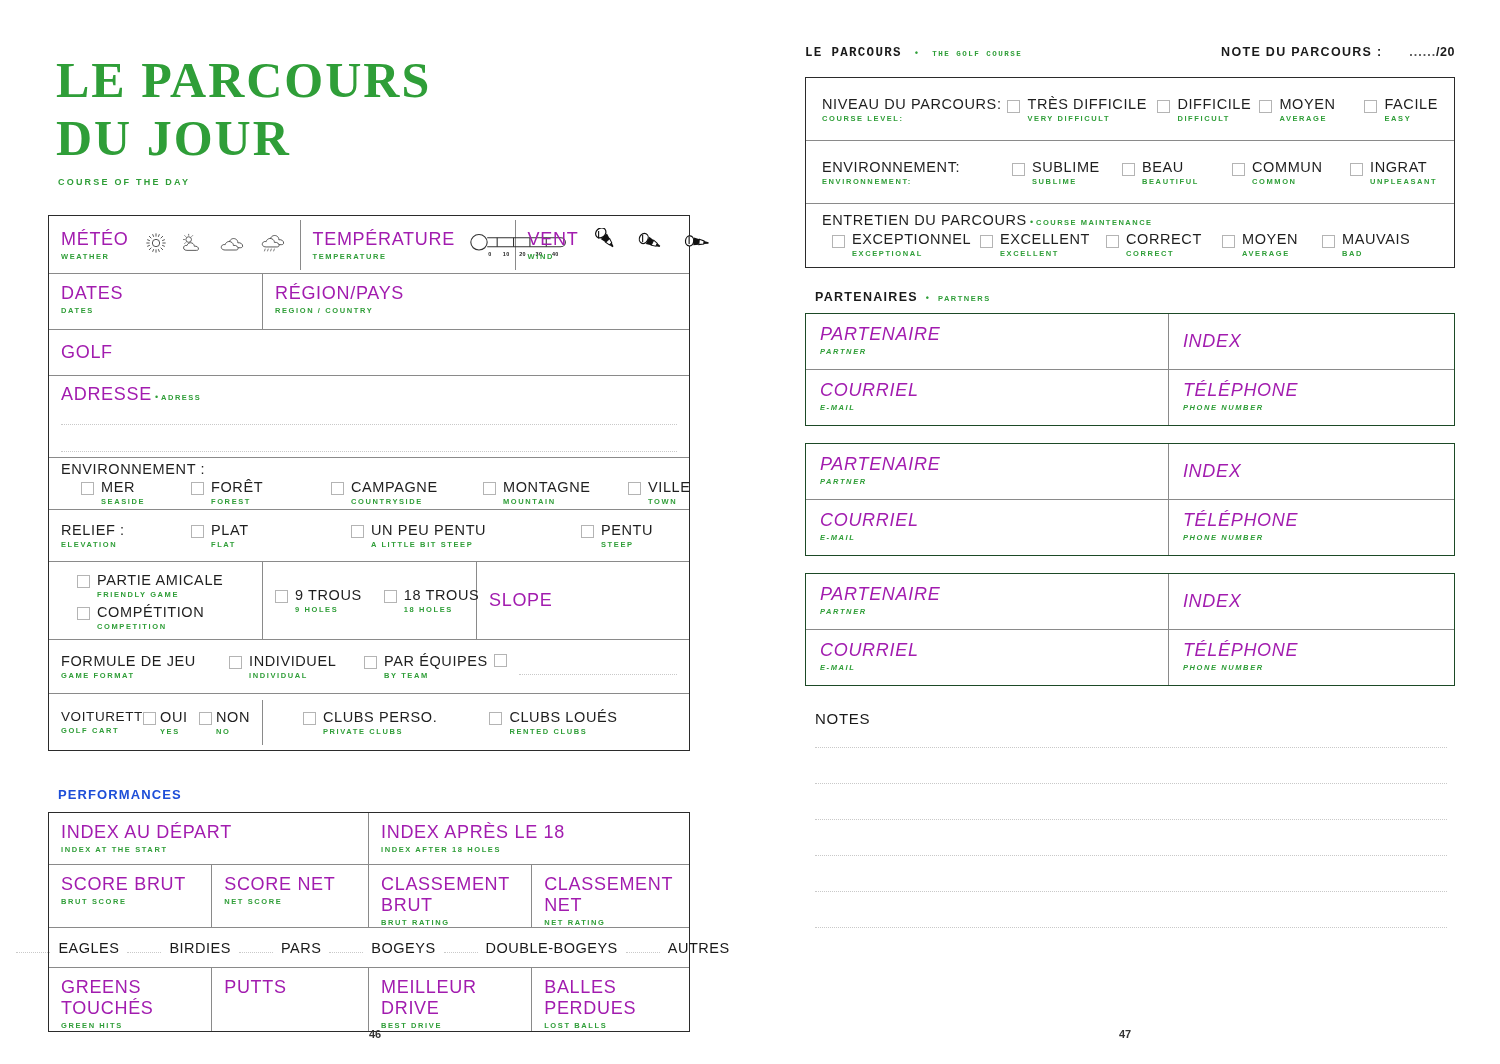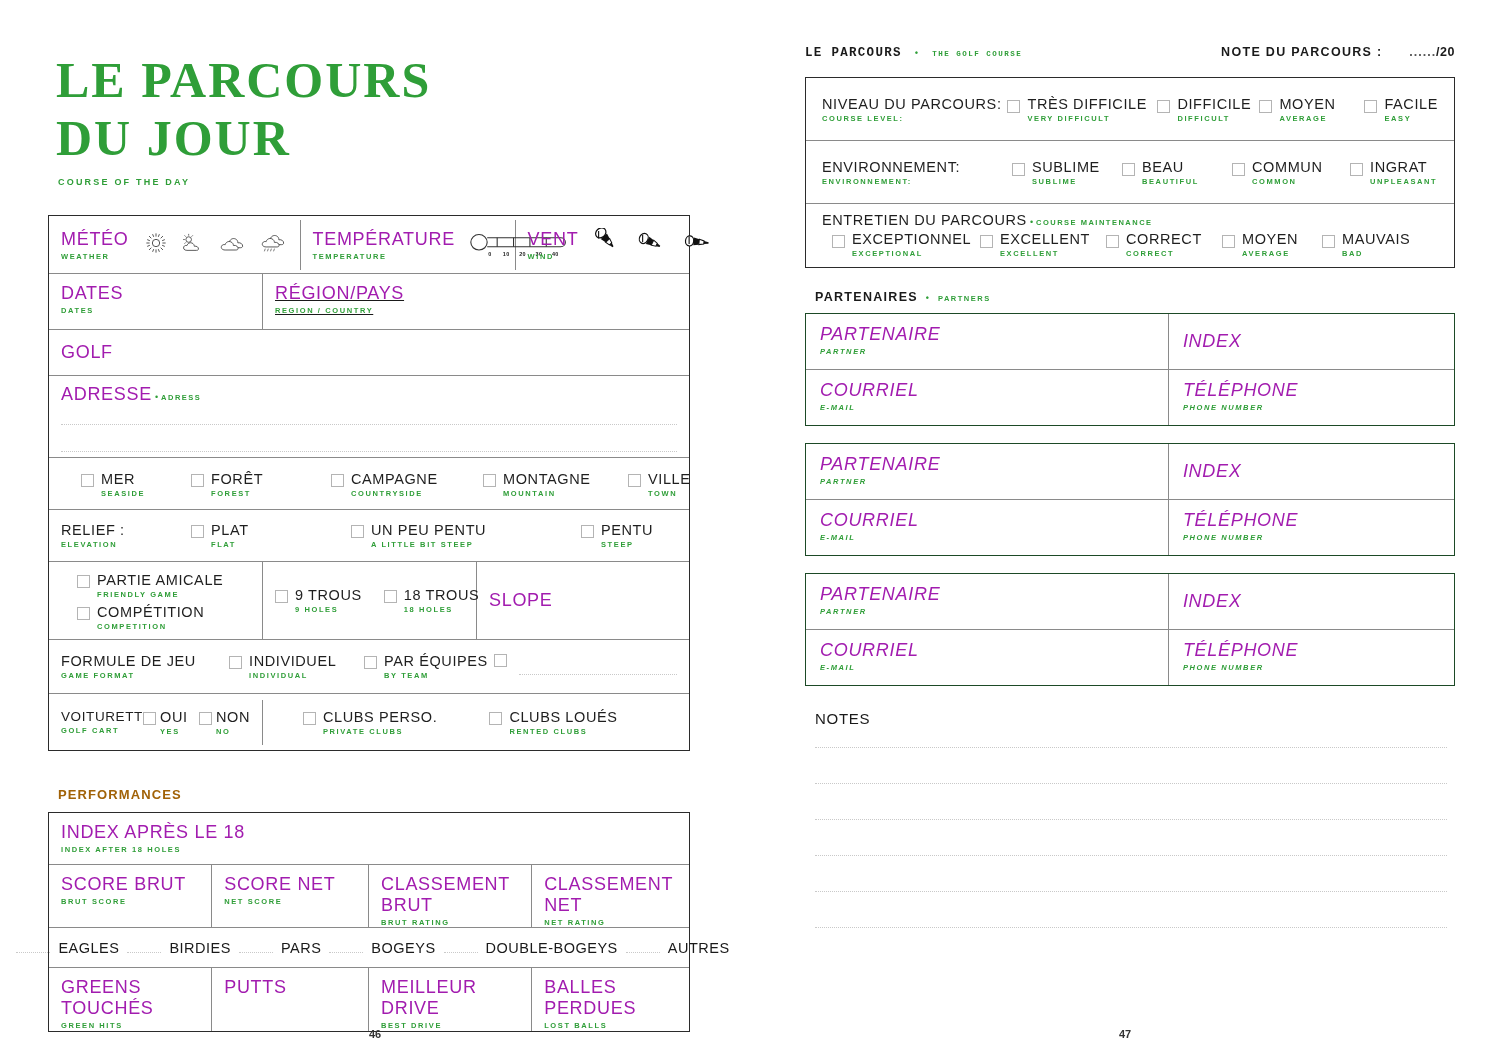--- a/index.html
+++ b/index.html
@@ -91,21 +91,21 @@
   .adresse-row { height: 82px; display: block; padding: 8px 12px 0 12px; }
 
   .env-row, .relief-row { height: 52px; align-items: center; }
   .jeu-row { height: 78px; }
   .formule-row { height: 54px; align-items: center; }
   .voiturette-row { height: 56px; align-items: center; }
 
   
   .perf-title {
     font-weight: 700; font-size: 13px; letter-spacing: 1.1px;
-    margin: 36px 0 10px 10px; color: #a16207;
+    margin: 36px 0 10px 10px; color: #1d4ed8;
   }
   .perf-box { }
   .perf-r1 { height: 52px; }
   .perf-r2 { height: 63px; }
   .perf-r3 { height: 40px; align-items: center; justify-content: center; }
   .perf-r4 { height: 63px; }
   .stat-line { display: flex; align-items: center; justify-content: center; gap: 0; width: 100%; }
   .stat-item { display: flex; align-items: baseline; }
   .stat-blank {
     display: inline-block; width: 34px; border-bottom: 1.5px dotted #c9c9c9;
@@ -300,21 +300,21 @@
             </span>
           </div>
         </div>
       </div>
 
       <div class="row dates-row">
         <div class="cell cell-div" style="width:214px;">
           <div class="fr-lg">DATES</div>
           <div class="en">DATES</div>
         </div>
-        <div class="cell" style="flex:1;text-decoration:underline;">
+        <div class="cell" style="flex:1;">
           <div class="fr-lg">RÉGION/PAYS</div>
           <div class="en">REGION / COUNTRY</div>
         </div>
       </div>
 
       <div class="row golf-row">
         <div class="cell" style="flex:1;">
           <div class="fr-lg">GOLF</div>
         </div>
       </div>
@@ -324,20 +324,21 @@
           <span class="fr-lg">ADRESSE</span>
           <span class="dot-sep">•</span>
           <span class="en-inline">ADRESS</span>
         </div>
         <div class="dotline" style="margin-top:19px;"></div>
         <div class="dotline" style="margin-top:26px;"></div>
       </div>
 
       <div class="row env-row">
         <div class="cell" style="flex:1; padding:6px 12px;">
+          <div class="fr">ENVIRONNEMENT :</div>
           <div style="display:flex; align-items:flex-start; gap:0; margin-top:2px; padding-left:20px;">
             <label class="opt" style="width:110px;">
               <span class="cb"></span>
               <span class="opt-txt">
                 <span class="fr">MER</span>
                 <span class="en">SEASIDE</span>
               </span>
             </label>
             <label class="opt" style="width:140px;">
               <span class="cb"></span>
@@ -502,20 +503,24 @@
               <span class="en">RENTED CLUBS</span>
             </span>
           </label>
         </div>
       </div>
     </div>
 
     <div class="perf-title">PERFORMANCES</div>
     <div class="box perf-box">
       <div class="row perf-r1">
+        <div class="cell cell-div" style="width:50%;">
+          <div class="fr-lg">INDEX AU DÉPART</div>
+          <div class="en">INDEX AT THE START</div>
+        </div>
         <div class="cell" style="width:50%;">
           <div class="fr-lg">INDEX APRÈS LE 18</div>
           <div class="en">INDEX AFTER 18 HOLES</div>
         </div>
       </div>
       <div class="row perf-r2">
         <div class="cell cell-div" style="width:25.5%;">
           <div class="fr-lg">SCORE BRUT</div>
           <div class="en">BRUT SCORE</div>
         </div>

